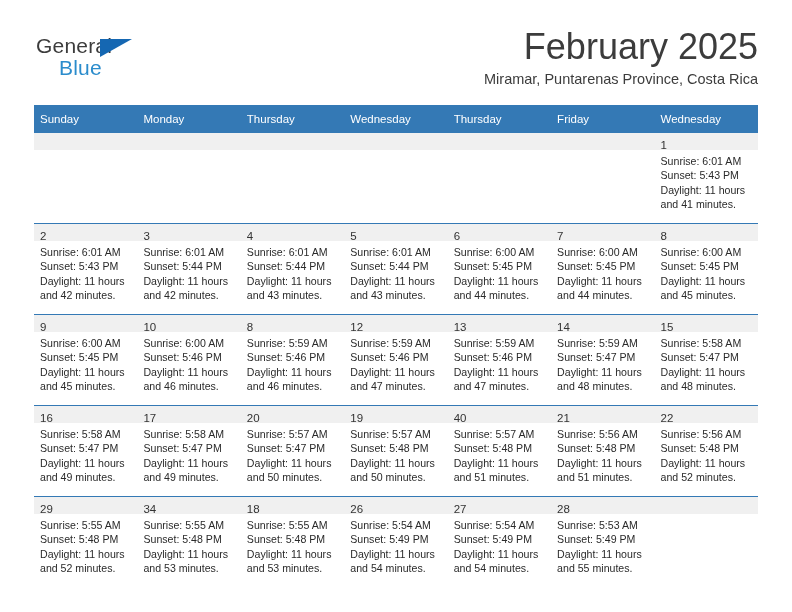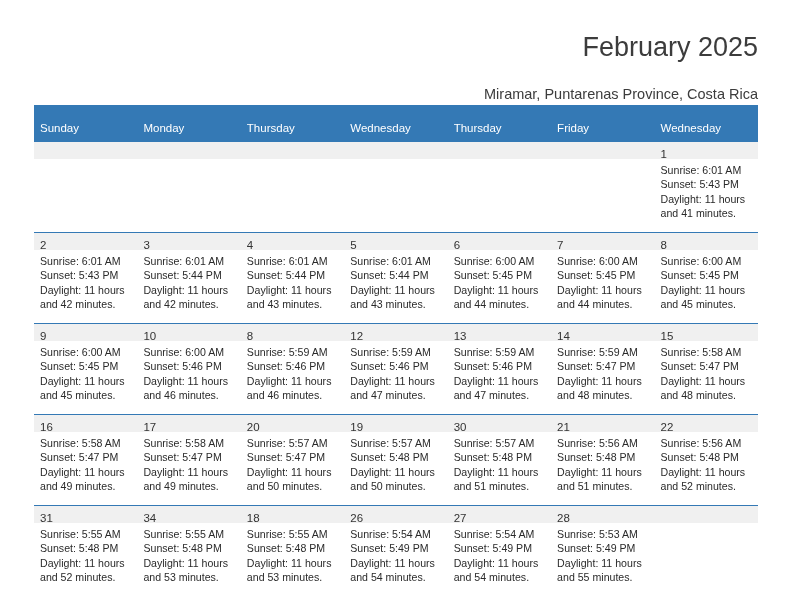--- a/index.html
+++ b/index.html
@@ -63,27 +63,27 @@
     color: #2b8ccc;
     line-height: 24px;
   }
   .title-block {
     position: absolute;
     right: 0;
     top: 0;
     text-align: right;
   }
   .cal-title {
-    font-size: 27px;
+    font-size: 36px;
     color: #3c3c3c;
     line-height: 34px;
     white-space: nowrap;
   }
   .cal-subtitle {
-    margin-top: 21px;
+    margin-top: 6px;
     font-size: 14.5px;
     color: #3c3c3c;
     line-height: 18px;
     white-space: nowrap;
   }
 
   
   .calendar {
     position: absolute;
     left: 34px;
@@ -91,21 +91,21 @@
     width: 724px;
     border-collapse: collapse;
     table-layout: fixed;
   }
   .calendar th {
     background: #3479b5;
     color: #ffffff;
     font-size: 11.5px;
     font-weight: normal;
     text-align: left;
-    padding: 14px 0 5px 6px;
+    padding: 5px 0 5px 6px;
     height: 18px;
     line-height: 14px;
   }
   .calendar td {
     vertical-align: top;
     padding: 0;
     height: 90px;
     border-top: 1px solid #3479b5;
   }
   .calendar tbody tr:first-child td {
@@ -139,20 +139,25 @@
     background: #f0f0f0;
   }
 </style>
 </head>
 <body>
 
 <div class="page">
 
   <div class="header">
 
+    <div class="brand">
+      <span class="brand-general">General</span>
+      <span class="brand-flag"></span>
+      <span class="brand-blue">Blue</span>
+    </div>
 
     <div class="title-block">
       <div class="cal-title">February 2025</div>
       <div class="cal-subtitle">Miramar, Puntarenas Province, Costa Rica</div>
     </div>
 
   </div>
 
   <table class="calendar">
     <thead>
@@ -408,21 +413,21 @@
               <div class="cell-body">
                 <div class="cell-line">Sunrise: 5:57 AM</div>
                 <div class="cell-line">Sunset: 5:48 PM</div>
                 <div class="cell-line">Daylight: 11 hours</div>
                 <div class="cell-line">and 50 minutes.</div>
               </div>
             </div>
           </td>
           <td>
             <div class="cell-inner">
-              <div class="daynum-band"><span class="daynum">30</span></div>
+              <div class="daynum-band"><span class="daynum">40</span></div>
               <div class="cell-body">
                 <div class="cell-line">Sunrise: 5:57 AM</div>
                 <div class="cell-line">Sunset: 5:48 PM</div>
                 <div class="cell-line">Daylight: 11 hours</div>
                 <div class="cell-line">and 51 minutes.</div>
               </div>
             </div>
           </td>
           <td>
             <div class="cell-inner">
@@ -443,21 +448,21 @@
                 <div class="cell-line">Sunset: 5:48 PM</div>
                 <div class="cell-line">Daylight: 11 hours</div>
                 <div class="cell-line">and 52 minutes.</div>
               </div>
             </div>
           </td>
         </tr>
         <tr>
           <td>
             <div class="cell-inner">
-              <div class="daynum-band"><span class="daynum">31</span></div>
+              <div class="daynum-band"><span class="daynum">29</span></div>
               <div class="cell-body">
                 <div class="cell-line">Sunrise: 5:55 AM</div>
                 <div class="cell-line">Sunset: 5:48 PM</div>
                 <div class="cell-line">Daylight: 11 hours</div>
                 <div class="cell-line">and 52 minutes.</div>
               </div>
             </div>
           </td>
           <td>
             <div class="cell-inner">

